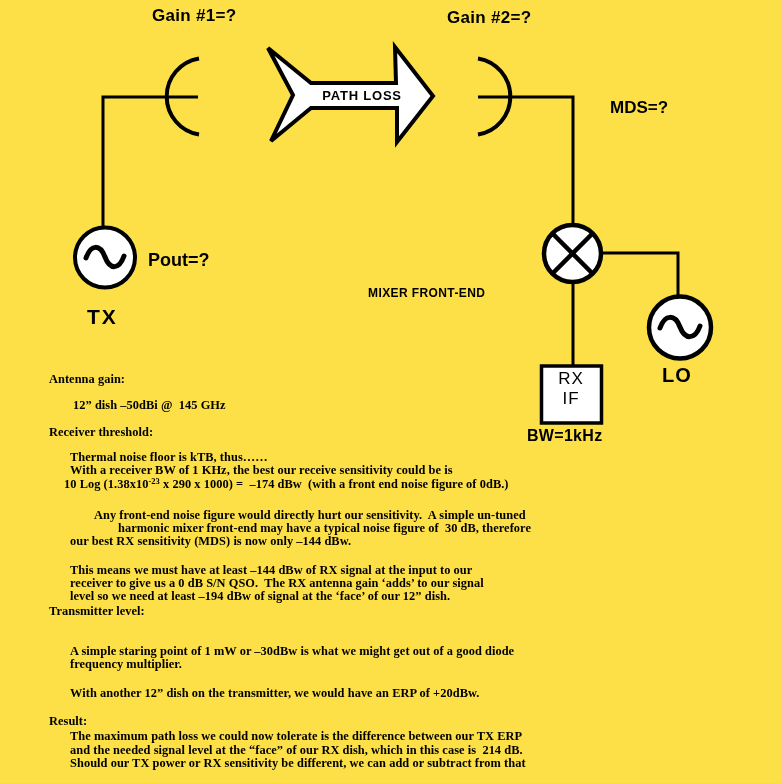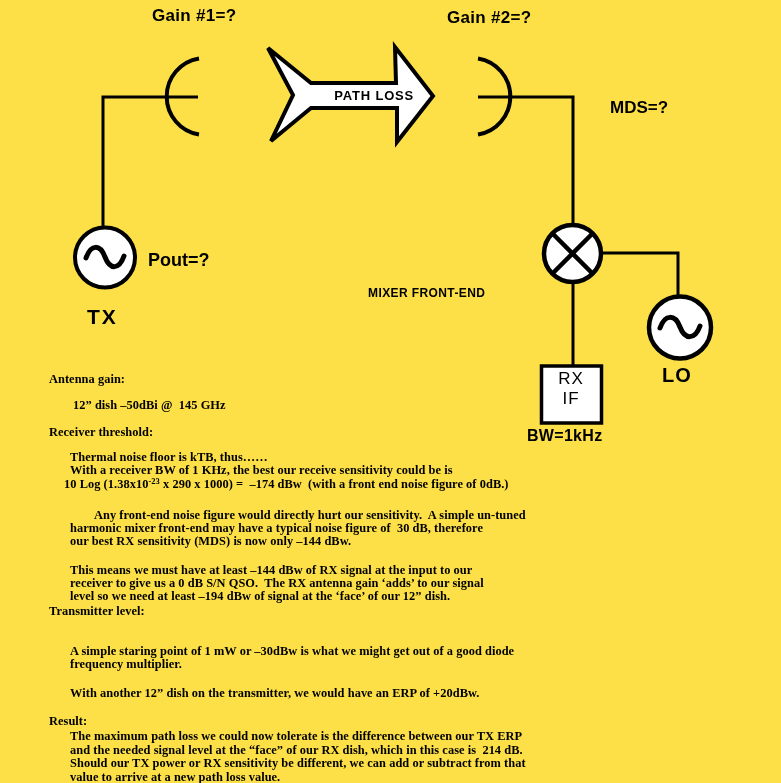--- a/index.html
+++ b/index.html
@@ -8,21 +8,21 @@
   .diagram-svg{position:absolute;left:0;top:0;}
   .dlabel{position:absolute;font-family:"Liberation Sans",sans-serif;font-weight:bold;
           color:#000;white-space:pre;line-height:1.05;}
   .lbl-gain{font-size:17px;letter-spacing:0.3px;}
   .lbl-mds{font-size:17px;}
   .lbl-pout{font-size:18px;}
   .lbl-tx{font-size:21px;letter-spacing:2px;}
   .lbl-mixer{font-size:12px;letter-spacing:0.4px;}
   .lbl-lo{font-size:20px;letter-spacing:1px;}
   .lbl-bw{font-size:16px;letter-spacing:0.3px;}
-  .lbl-pathloss{font-size:13px;letter-spacing:0.8px;width:104px;text-align:right;}
+  .lbl-pathloss{font-size:13px;letter-spacing:0.8px;width:104px;text-align:center;}
   .rxif{position:absolute;left:541px;top:369px;width:60px;text-align:center;
         font-family:"Liberation Sans",sans-serif;font-weight:normal;font-size:17px;
         line-height:20px;letter-spacing:1px;color:#000;}
   .nh,.nl{position:absolute;font-family:"Liberation Serif",serif;font-weight:bold;
           font-size:12.4px;line-height:12px;color:#000;white-space:pre;letter-spacing:0.05px;}
   .nh{left:30px;margin-left:19px;}
   .nl{left:70px;}
   .sup{font-size:8.5px;position:relative;top:-4.5px;}
 </style>
 </head>
@@ -71,31 +71,30 @@
 
   <div class="nh" style="top:373px;">Antenna gain:</div>
   <div class="nl" style="top:399px;left:73px;">12” dish –50dBi @  145 GHz</div>
 
   <div class="nh" style="top:426px;">Receiver threshold:</div>
   <div class="nl" style="top:451px;">Thermal noise floor is kTB, thus……</div>
   <div class="nl" style="top:464px;">With a receiver BW of 1 KHz, the best our receive sensitivity could be is</div>
   <div class="nl" style="top:478px;left:64px;"><span>10 Log (1.38x10</span><span class="sup">-23</span><span> x 290 x 1000) =  –174 dBw  (with a front end noise figure of 0dB.)</span></div>
 
   <div class="nl" style="top:509px;margin-left:24px;">Any front-end noise figure would directly hurt our sensitivity.  A simple un-tuned</div>
-  <div class="nl" style="top:522px;">harmonic mixer front-end may have a typical noise figure of  30 dB, therefore</div>
+  <div class="nl" style="top:522px;margin-left:48px;">harmonic mixer front-end may have a typical noise figure of  30 dB, therefore</div>
   <div class="nl" style="top:535px;">our best RX sensitivity (MDS) is now only –144 dBw.</div>
 
   <div class="nl" style="top:564px;">This means we must have at least –144 dBw of RX signal at the input to our</div>
   <div class="nl" style="top:577px;">receiver to give us a 0 dB S/N QSO.  The RX antenna gain ‘adds’ to our signal</div>
   <div class="nl" style="top:590px;">level so we need at least –194 dBw of signal at the ‘face’ of our 12” dish.</div>
 
   <div class="nh" style="top:605px;">Transmitter level:</div>
   <div class="nl" style="top:645px;">A simple staring point of 1 mW or –30dBw is what we might get out of a good diode</div>
   <div class="nl" style="top:658px;">frequency multiplier.</div>
   <div class="nl" style="top:687px;">With another 12” dish on the transmitter, we would have an ERP of +20dBw.</div>
 
   <div class="nh" style="top:715px;">Result:</div>
   <div class="nl" style="top:730px;">The maximum path loss we could now tolerate is the difference between our TX ERP</div>
   <div class="nl" style="top:744px;">and the needed signal level at the “face” of our RX dish, which in this case is  214 dB.</div>
   <div class="nl" style="top:757px;">Should our TX power or RX sensitivity be different, we can add or subtract from that</div>
-  <div class="nl" style="top:771px;">value to arrive at a new path loss value.</div>
 
 </div>
 
 </body></html>

